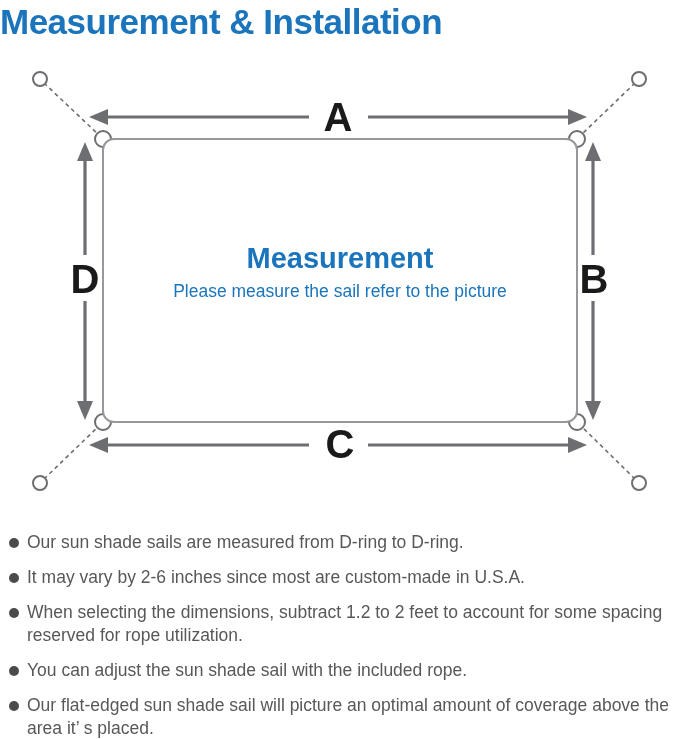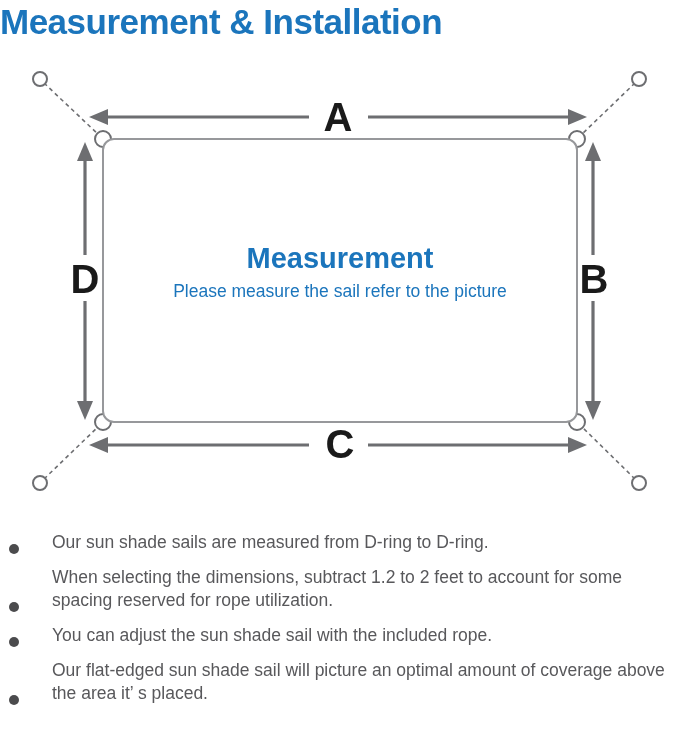--- a/index.html
+++ b/index.html
@@ -14,23 +14,22 @@
   }
   .diagram{position:absolute;top:55px;left:0;}
   .dim-label{font-size:40px;font-weight:bold;fill:#1a1a1a;}
   .center-heading{font-size:29px;font-weight:bold;fill:#1b75bc;}
   .center-sub{font-size:17.5px;fill:#1b75bc;}
   .notes{
     position:absolute;top:531px;left:8px;right:6px;
     list-style:none;margin:0;padding:0;
   }
   .notes li{
-    display:flex;align-items:flex-end;
+    display:flex;align-items:flex-start;
     margin:0 0 12px 0;
-    gap:25px;
   }
   .dot{
     flex:0 0 auto;width:10px;height:10px;border-radius:50%;
     background:#4b4b4d;margin:7px 8px 0 1px;
   }
   .note-text{
     font-size:17.5px;line-height:23px;color:#58585b;max-width:652px;
   }
 </style>
 </head>
@@ -101,20 +100,24 @@
     <text class="center-sub" x="340" y="242" text-anchor="middle">Please measure the sail refer to the picture</text>
   </svg>
 
   <ul class="notes">
     <li>
       <span class="dot"></span>
       <span class="note-text">Our sun shade sails are measured from D-ring to D-ring.</span>
     </li>
     <li>
       <span class="dot"></span>
+      <span class="note-text">It may vary by 2-6 inches since most are custom-made in U.S.A.</span>
+    </li>
+    <li>
+      <span class="dot"></span>
       <span class="note-text">When selecting the dimensions, subtract 1.2 to 2 feet to account for some spacing reserved for rope utilization.</span>
     </li>
     <li>
       <span class="dot"></span>
       <span class="note-text">You can adjust the sun shade sail with the included rope.</span>
     </li>
     <li>
       <span class="dot"></span>
       <span class="note-text">Our flat-edged sun shade sail will picture an optimal amount of coverage above the area it’ s placed.</span>
     </li>

